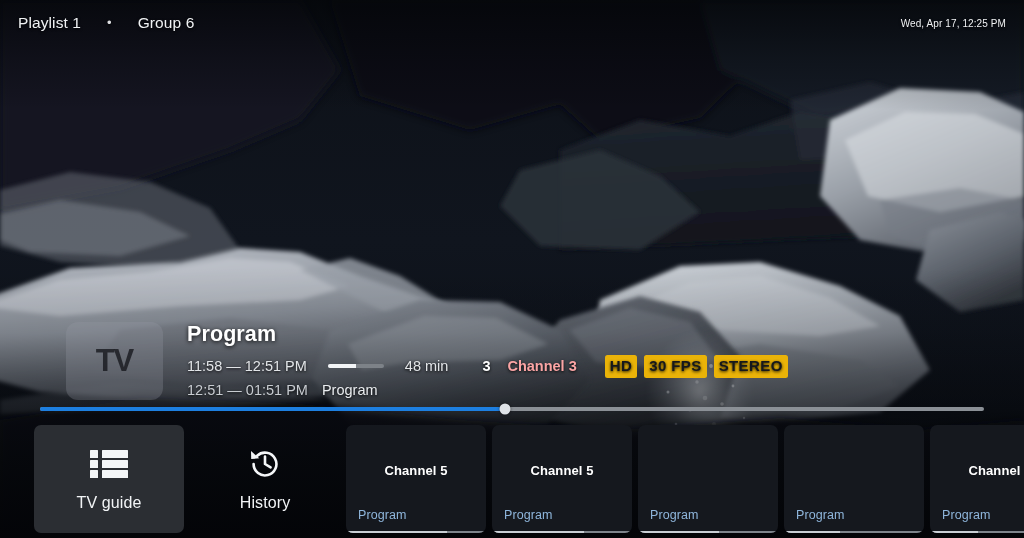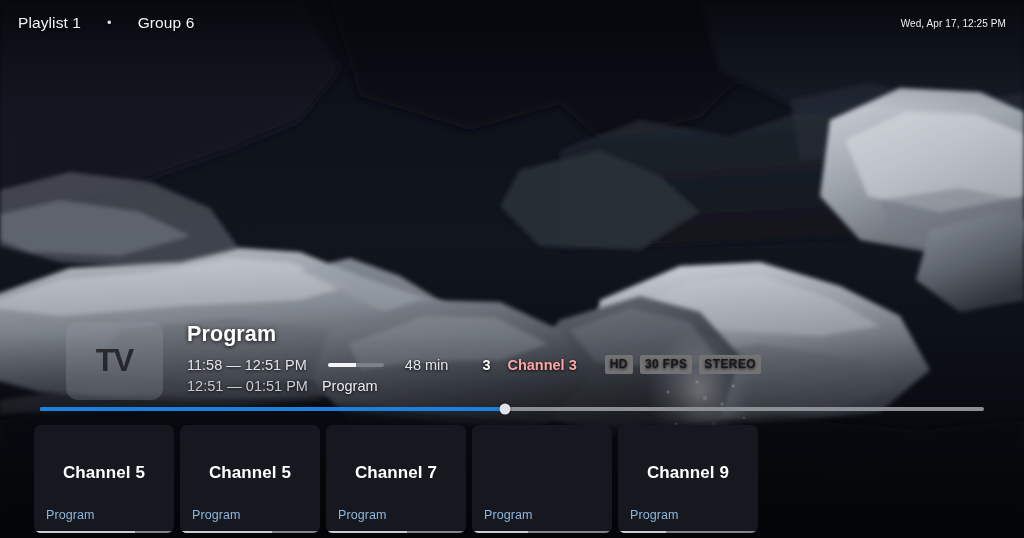--- a/index.html
+++ b/index.html
@@ -78,22 +78,22 @@
     background:#7d8288; margin:0 13px; position:relative; overflow:hidden;
     flex:0 0 auto;
   }
   .mini-bar i { position:absolute; left:0; top:0; bottom:0; width:50%; background:#f2f4f6; display:block; }
   .dur { color:#e2e5e8; }
   .chan-num { font-weight:bold; color:#ffffff; margin-left:26px; }
   .chan-name { font-weight:bold; color:#fca5a5; margin-left:9px; }
 
   .badges { display:flex; align-items:center; gap:7px; margin-left:20px; }
   .badge {
-    background:#737373; color:#15181c;
-    font-size:12px; font-weight:bold; letter-spacing:0.4px;
+    background:#eab308; color:#15181c;
+    font-size:15px; font-weight:bold; letter-spacing:0.4px;
     padding:2px 5px 2px 5px; border-radius:2.5px; line-height:1.25;
     white-space:nowrap;
   }
 
   .next-row {
     display:flex; 
     font-size:14.5px; color:#c8ccd1; margin-top:3px;
     text-shadow:0 1px 3px rgba(0,0,0,.9);
   }
   .next-title { color:#e9ecef; margin-left:14px; }
@@ -127,21 +127,21 @@
   }
   .tile-action.focused { background:#2b2e33; }
   .tile-action .ic { width:42px; height:34px; display:flex; align-items:center; justify-content:center; }
   .tile-action .lbl { font-size:16px; color:#f2f4f6; letter-spacing:0.1px; }
 
   .tile-chan {
     width:140px; background:#15181e;
     padding:0 12px; display:flex; flex-direction:column; justify-content:flex-end;
   }
   .chan-title {
-    font-size:17px; font-weight:bold; color:#ffffff;
+    font-size:13px; font-weight:bold; color:#ffffff;
     position:absolute; left:0; right:0; top:38px; text-align:center;
     letter-spacing:0.1px;
   }
   .chan-prog {
     font-size:12.5px; color:#8fb6dc; margin-bottom:11px; letter-spacing:0.1px;
   }
   .chan-progline {
     position:absolute; left:0; bottom:0; height:2px; background:#7e848b; width:100%;
   }
   .chan-progline i { display:block; height:100%; background:#c9ced4; }
@@ -335,36 +335,58 @@
     </div>
   </div>
 
   <div class="seekbar">
     <div class="seek-track" style="background: rgb(139, 144, 150);"></div>
     <div class="seek-fill" id="seekFill" style="width: 49.3%; background: rgb(29, 127, 224);"></div>
     <div class="seek-knob" id="seekKnob" style="left: 49.3%; background: rgb(223, 227, 231);"></div>
   </div>
 
   <div class="rail" id="rail">
+      <div class="tile tile-action focused" style="background: rgb(43, 46, 51);">
+        <span class="ic">
+          <svg class="guide-ic" width="40" height="32" viewBox="0 0 40 32" xmlns="http://www.w3.org/2000/svg">
+            <rect class="sq" x="1" y="2" width="8" height="8" rx="0.6"></rect>
+            <rect class="br" x="13" y="2" width="26" height="8" rx="0.6"></rect>
+            <rect class="sq" x="1" y="12" width="8" height="8" rx="0.6"></rect>
+            <rect class="br" x="13" y="12" width="26" height="8" rx="0.6"></rect>
+            <rect class="sq" x="1" y="22" width="8" height="8" rx="0.6"></rect>
+            <rect class="br" x="13" y="22" width="26" height="8" rx="0.6"></rect>
+          </svg>
+        </span>
+        <span class="lbl">TV guide</span>
+      </div>
+      <div class="tile tile-action">
+        <span class="ic">
+          <svg width="34" height="34" viewBox="0 0 34 34" xmlns="http://www.w3.org/2000/svg">
+            <path d="M5.6 17a11.4 11.4 0 1 0 3.6-8.3" fill="none" stroke="#f4f6f8" stroke-width="2.6" stroke-linecap="round"></path>
+            <path d="M3.0 4.0 L3.2 12.1 L11.3 11.3 Z" fill="#f4f6f8"></path>
+            <path d="M17 9.6 L17 17 L22.6 20.3" fill="none" stroke="#f4f6f8" stroke-width="2.6" stroke-linecap="round" stroke-linejoin="round"></path>
+          </svg>
+        </span>
+        <span class="lbl">History</span>
+      </div>
       <div class="tile tile-chan" style="background: rgb(21, 24, 30);">
         <div class="chan-title">Channel 5</div>
         <div class="chan-prog" style="color: rgb(143, 182, 220);">Program</div>
         <div class="chan-progline">
           <i style="width: 72%;"></i>
         </div>
       </div>
       <div class="tile tile-chan" style="background: rgb(21, 24, 30);">
         <div class="chan-title">Channel 5</div>
         <div class="chan-prog" style="color: rgb(143, 182, 220);">Program</div>
         <div class="chan-progline">
           <i style="width: 66%;"></i>
         </div>
       </div>
       <div class="tile tile-chan" style="background: rgb(21, 24, 30);">
-        <div class="chan-title">Channel 7</div>
         <div class="chan-prog" style="color: rgb(143, 182, 220);">Program</div>
         <div class="chan-progline">
           <i style="width: 58%;"></i>
         </div>
       </div>
       <div class="tile tile-chan" style="background: rgb(21, 24, 30);">
         <div class="chan-prog" style="color: rgb(143, 182, 220);">Program</div>
         <div class="chan-progline">
           <i style="width: 40%;"></i>
         </div>

